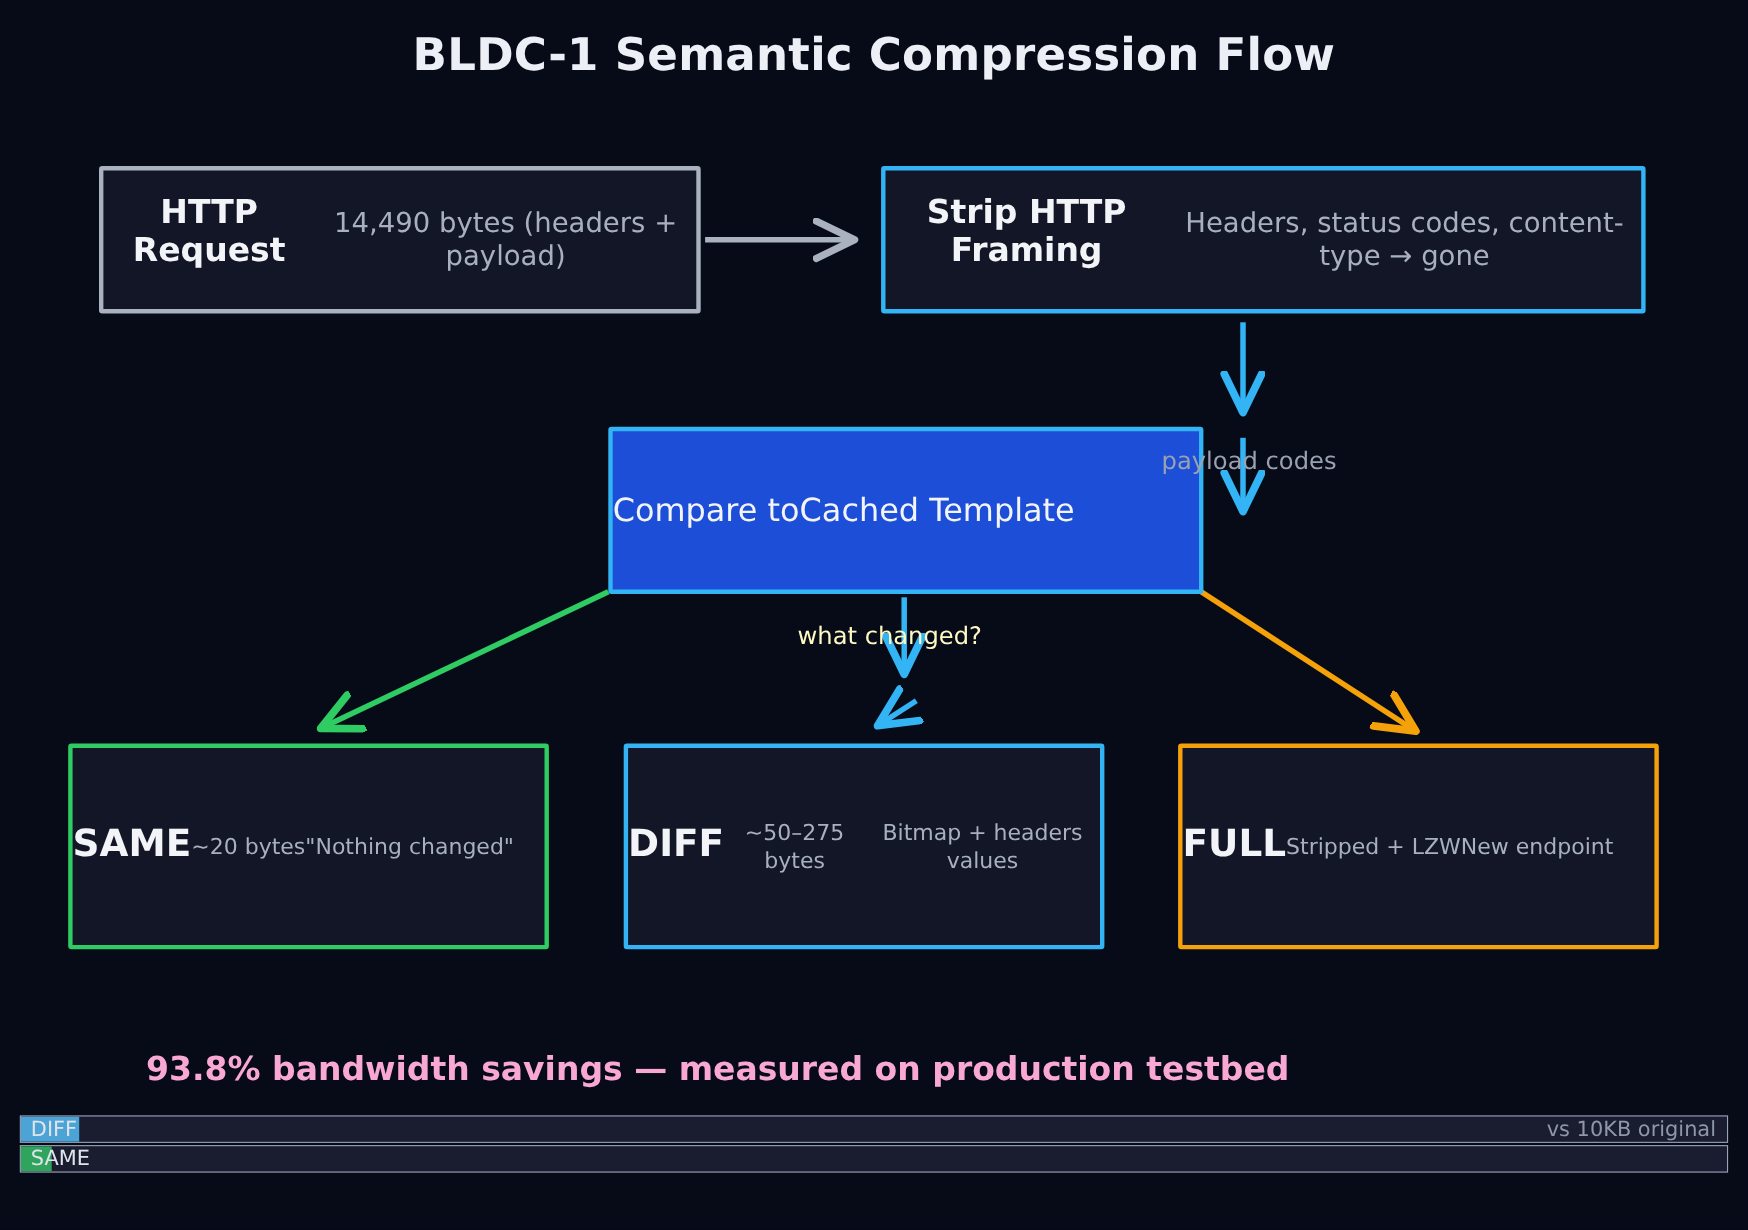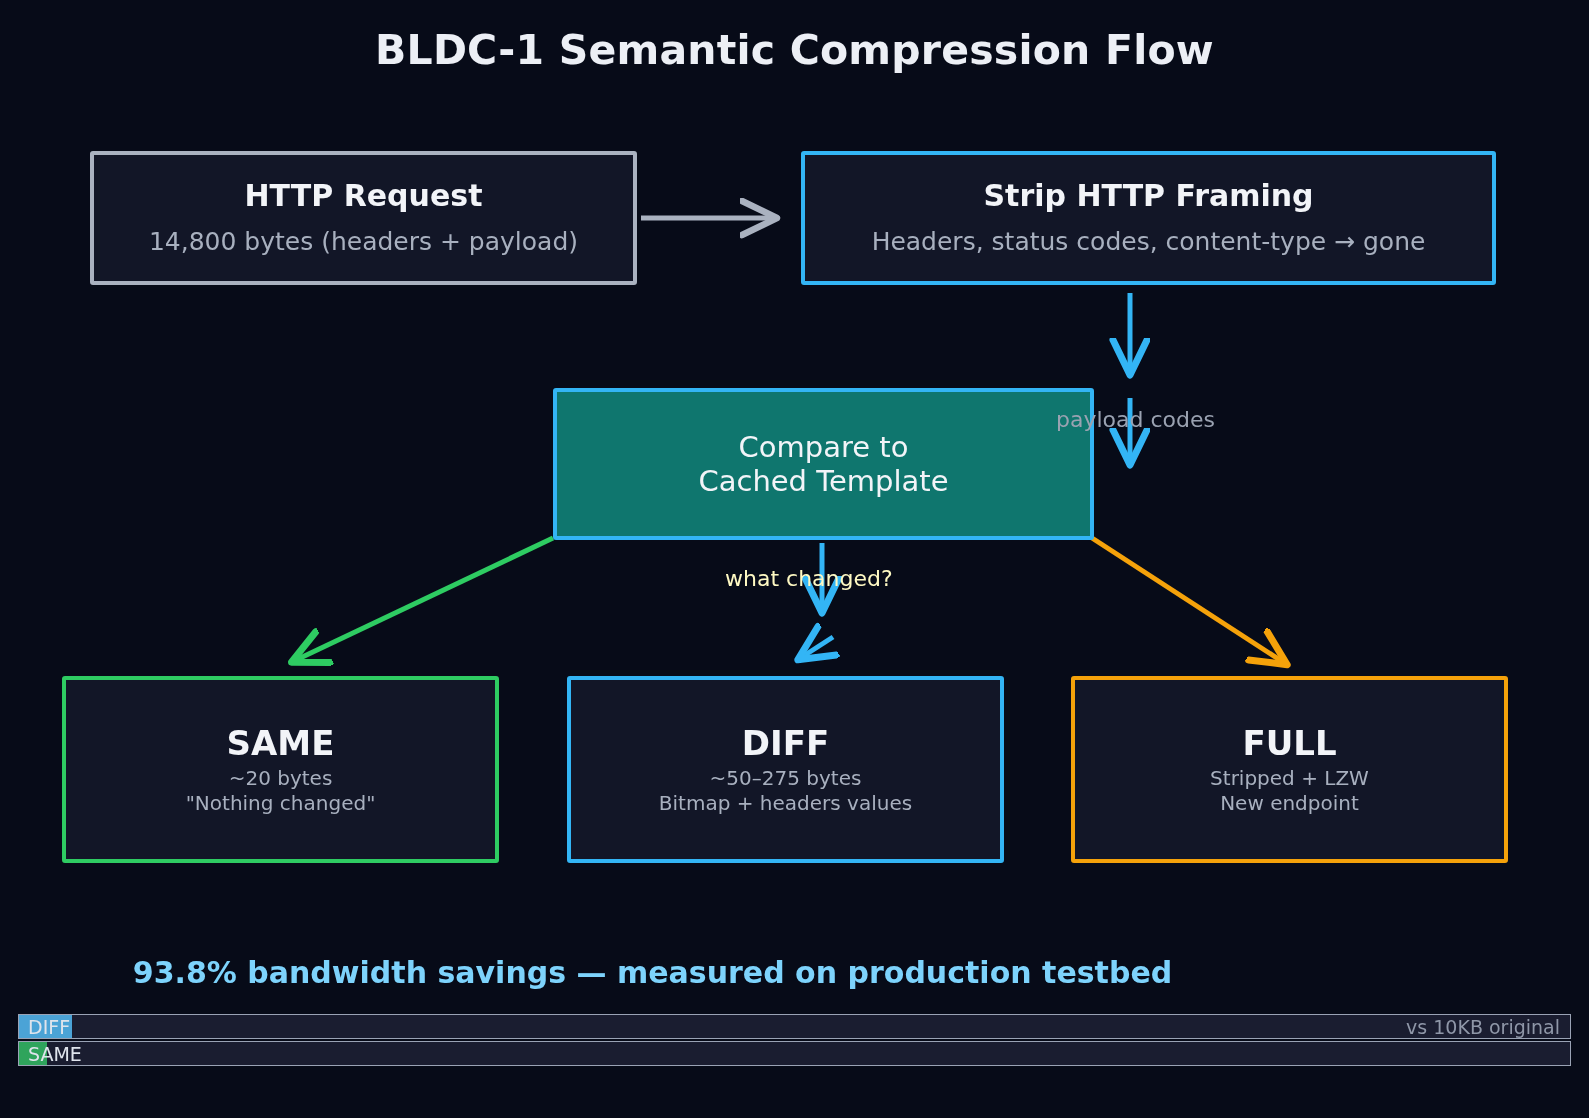--- a/index.html
+++ b/index.html
@@ -39,23 +39,22 @@
     pointer-events: none;
   }
 
   
   .node {
     position: absolute;
     background: #121627;
     border-style: solid;
     border-width: 4px;
     display: flex;
-    flex-direction: column;
+    flex-direction: row;
     align-items: center;
-    justify-content: center;
     text-align: center;
     border-radius: 3px;
   }
   .node .t-main {
     color: #f2f4f8;
     font-weight: bold;
     line-height: 1.12;
   }
   .node .t-sub {
     color: #a8b0bf;
@@ -116,21 +115,21 @@
   #label-changed {
     left: 725px; top: 566px;
     color: #fef9c3;
   }
 
   
   #savings {
     position: absolute;
     top: 955px; left: 0; width: 1305px;
     text-align: center;
-    color: #7dd3fc;
+    color: #f9a8d4;
     font-size: 30px;
     font-weight: bold;
   }
 
   
   .meter {
     position: absolute;
     left: 18px;
     width: 1553px;
     height: 25px;
@@ -198,29 +197,29 @@
 
     <line x1="822" y1="543" x2="822" y2="608" stroke="#33b5f5" stroke-width="5" marker-end="url(#ah-blue)"></line>
 
     <line x1="833" y1="637" x2="802" y2="657" stroke="#33b5f5" stroke-width="5" marker-end="url(#ah-blue)"></line>
 
     <line x1="1092" y1="538" x2="1283" y2="662" stroke="#f5a20a" stroke-width="5" marker-end="url(#ah-orange)"></line>
   </svg>
 
   <div class="node" id="node-http" style="border-color: rgb(170, 178, 192); background: rgb(18, 22, 39);">
     <div class="t-main">HTTP Request</div>
-    <div class="t-sub">14,800 bytes (headers + payload)</div>
+    <div class="t-sub">14,490 bytes (headers + payload)</div>
   </div>
 
   <div class="node" id="node-strip" style="border-color: rgb(51, 181, 245); background: rgb(18, 22, 39); margin-left: 20px;">
     <div class="t-main">Strip HTTP Framing</div>
     <div class="t-sub">Headers, status codes, content-type → gone</div>
   </div>
 
-  <div class="node" id="node-compare" style="border-color: rgb(51, 181, 245); background: #0f766e;">
+  <div class="node" id="node-compare" style="border-color: rgb(51, 181, 245); background: #1d4ed8;">
     <div class="t-plain">Compare to</div>
     <div class="t-plain">Cached Template</div>
   </div>
 
   <div class="node leaf" id="node-same" style="border-color: rgb(46, 204, 98); background: rgb(18, 22, 39);">
     <div class="t-main">SAME</div>
     <div class="t-sub">~20 bytes</div>
     <div class="t-sub">"Nothing changed"</div>
   </div>
 

